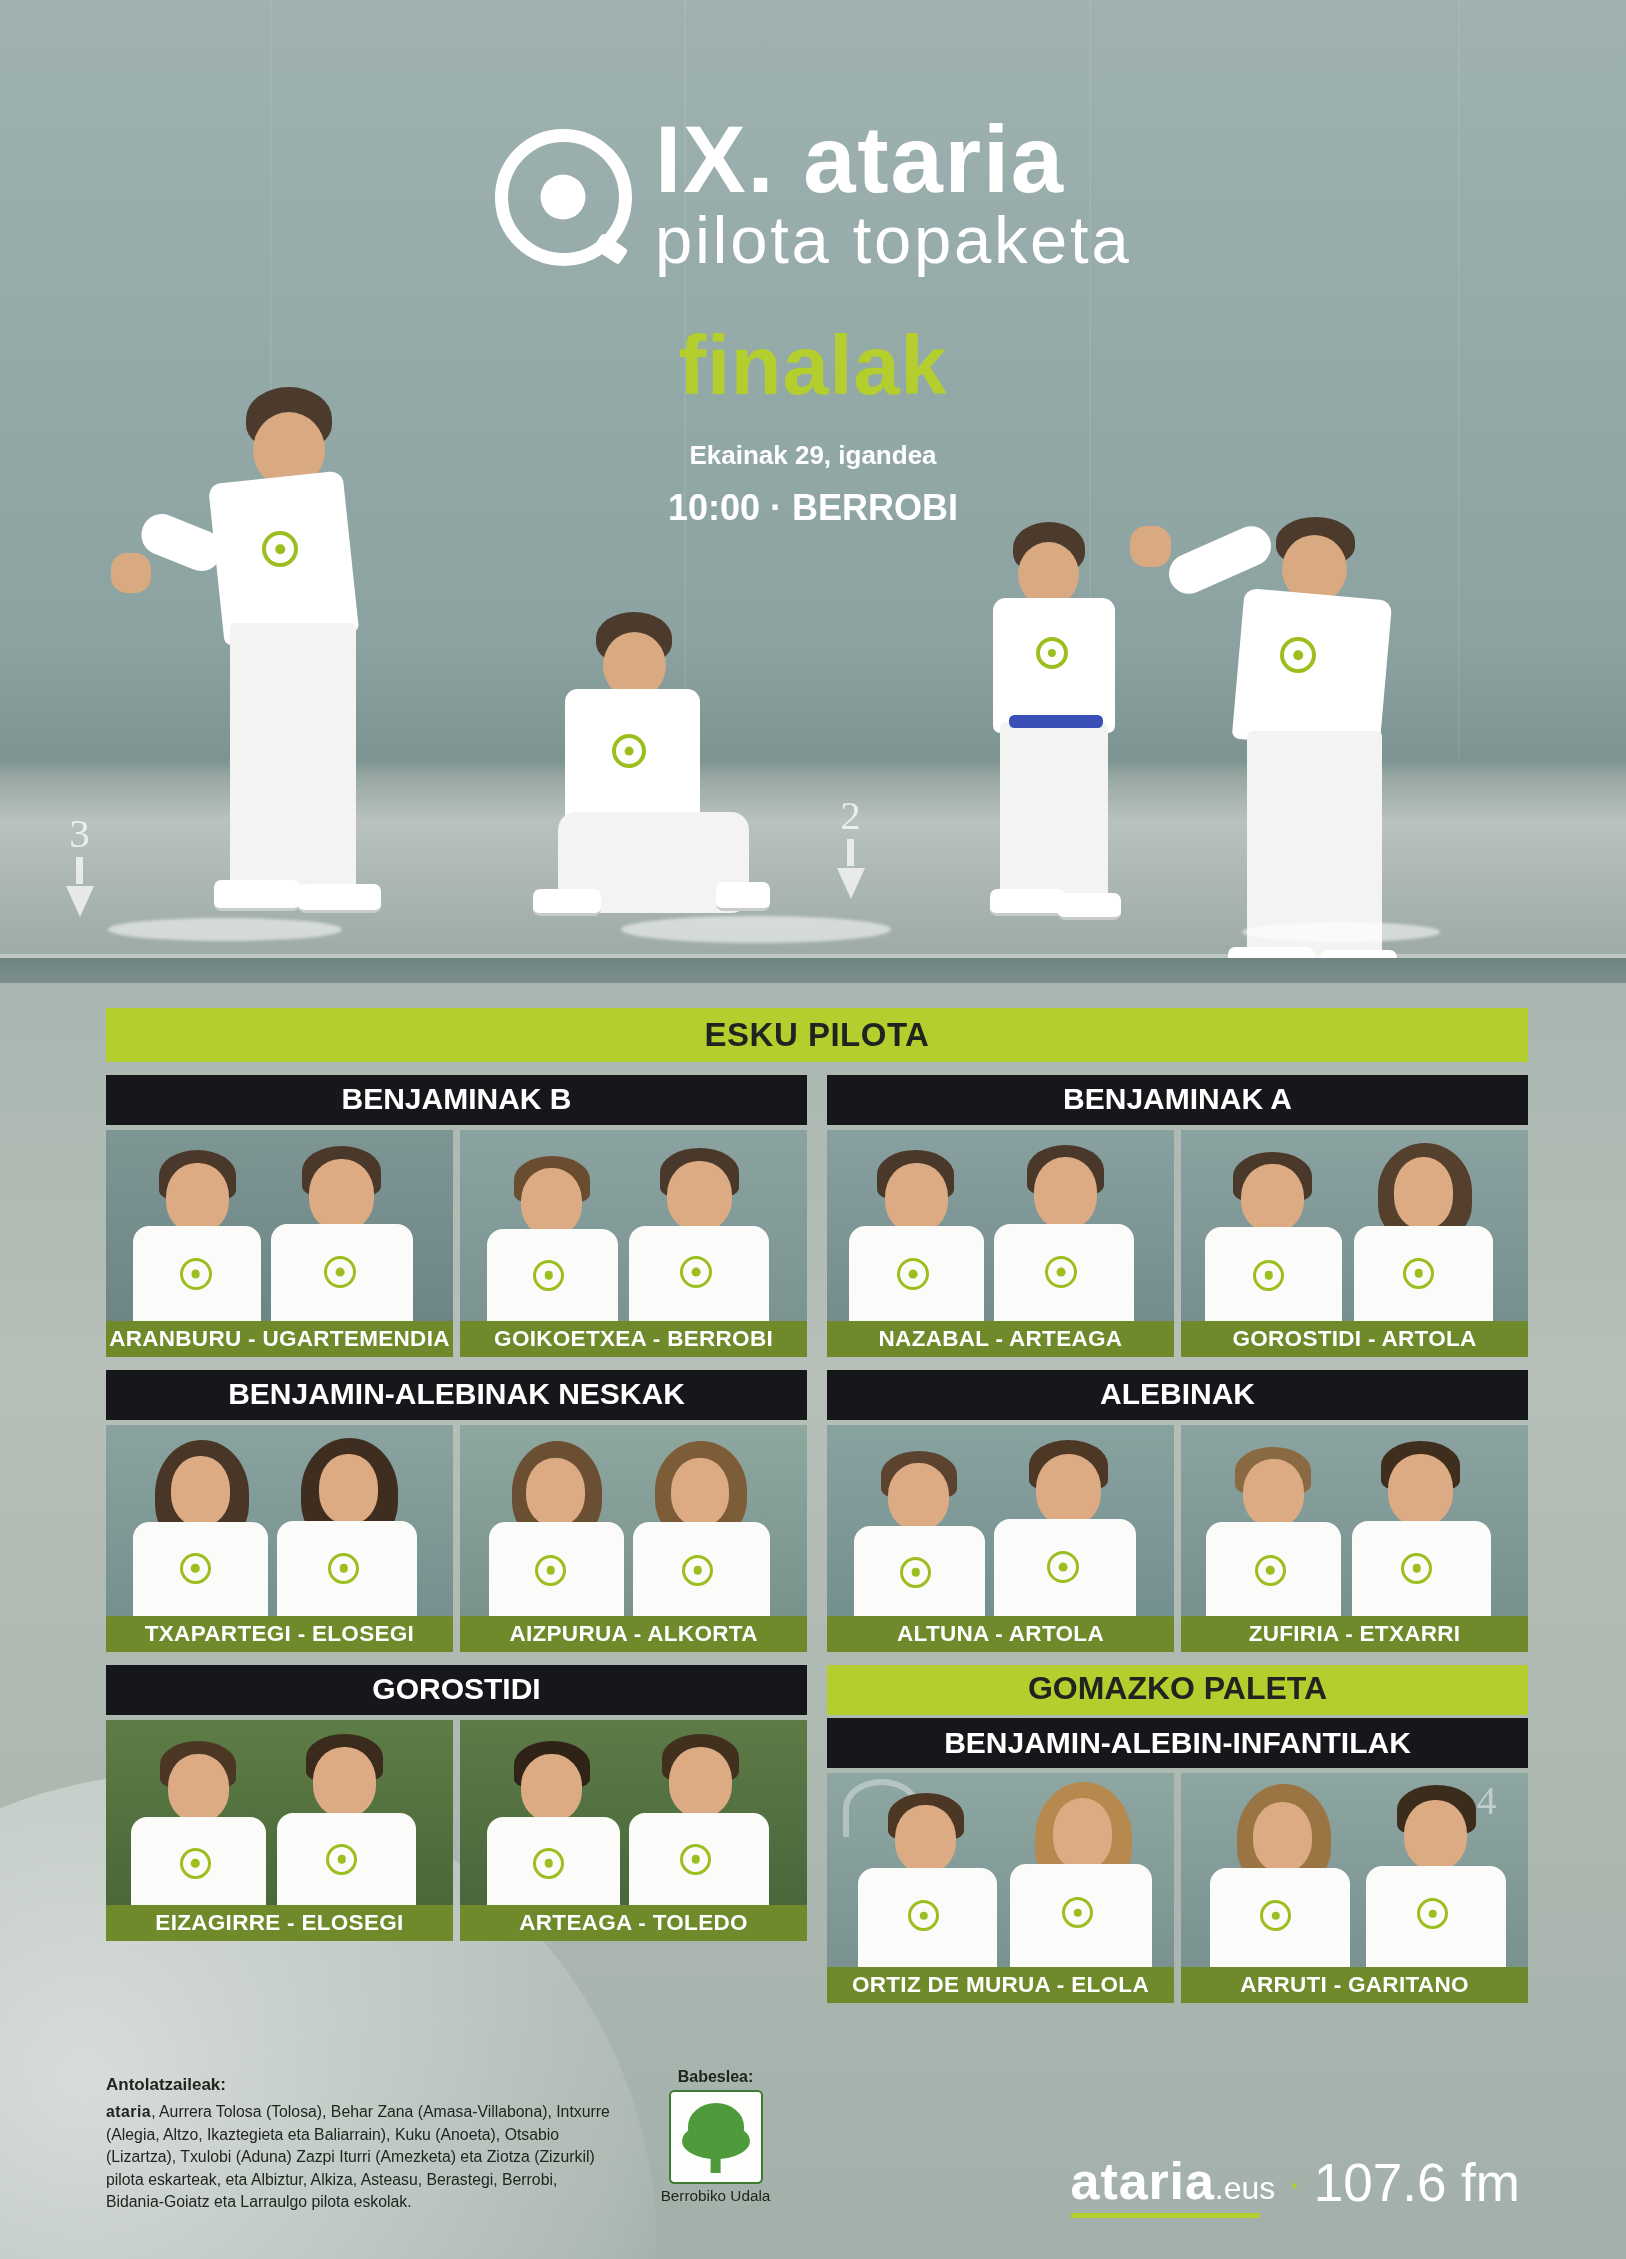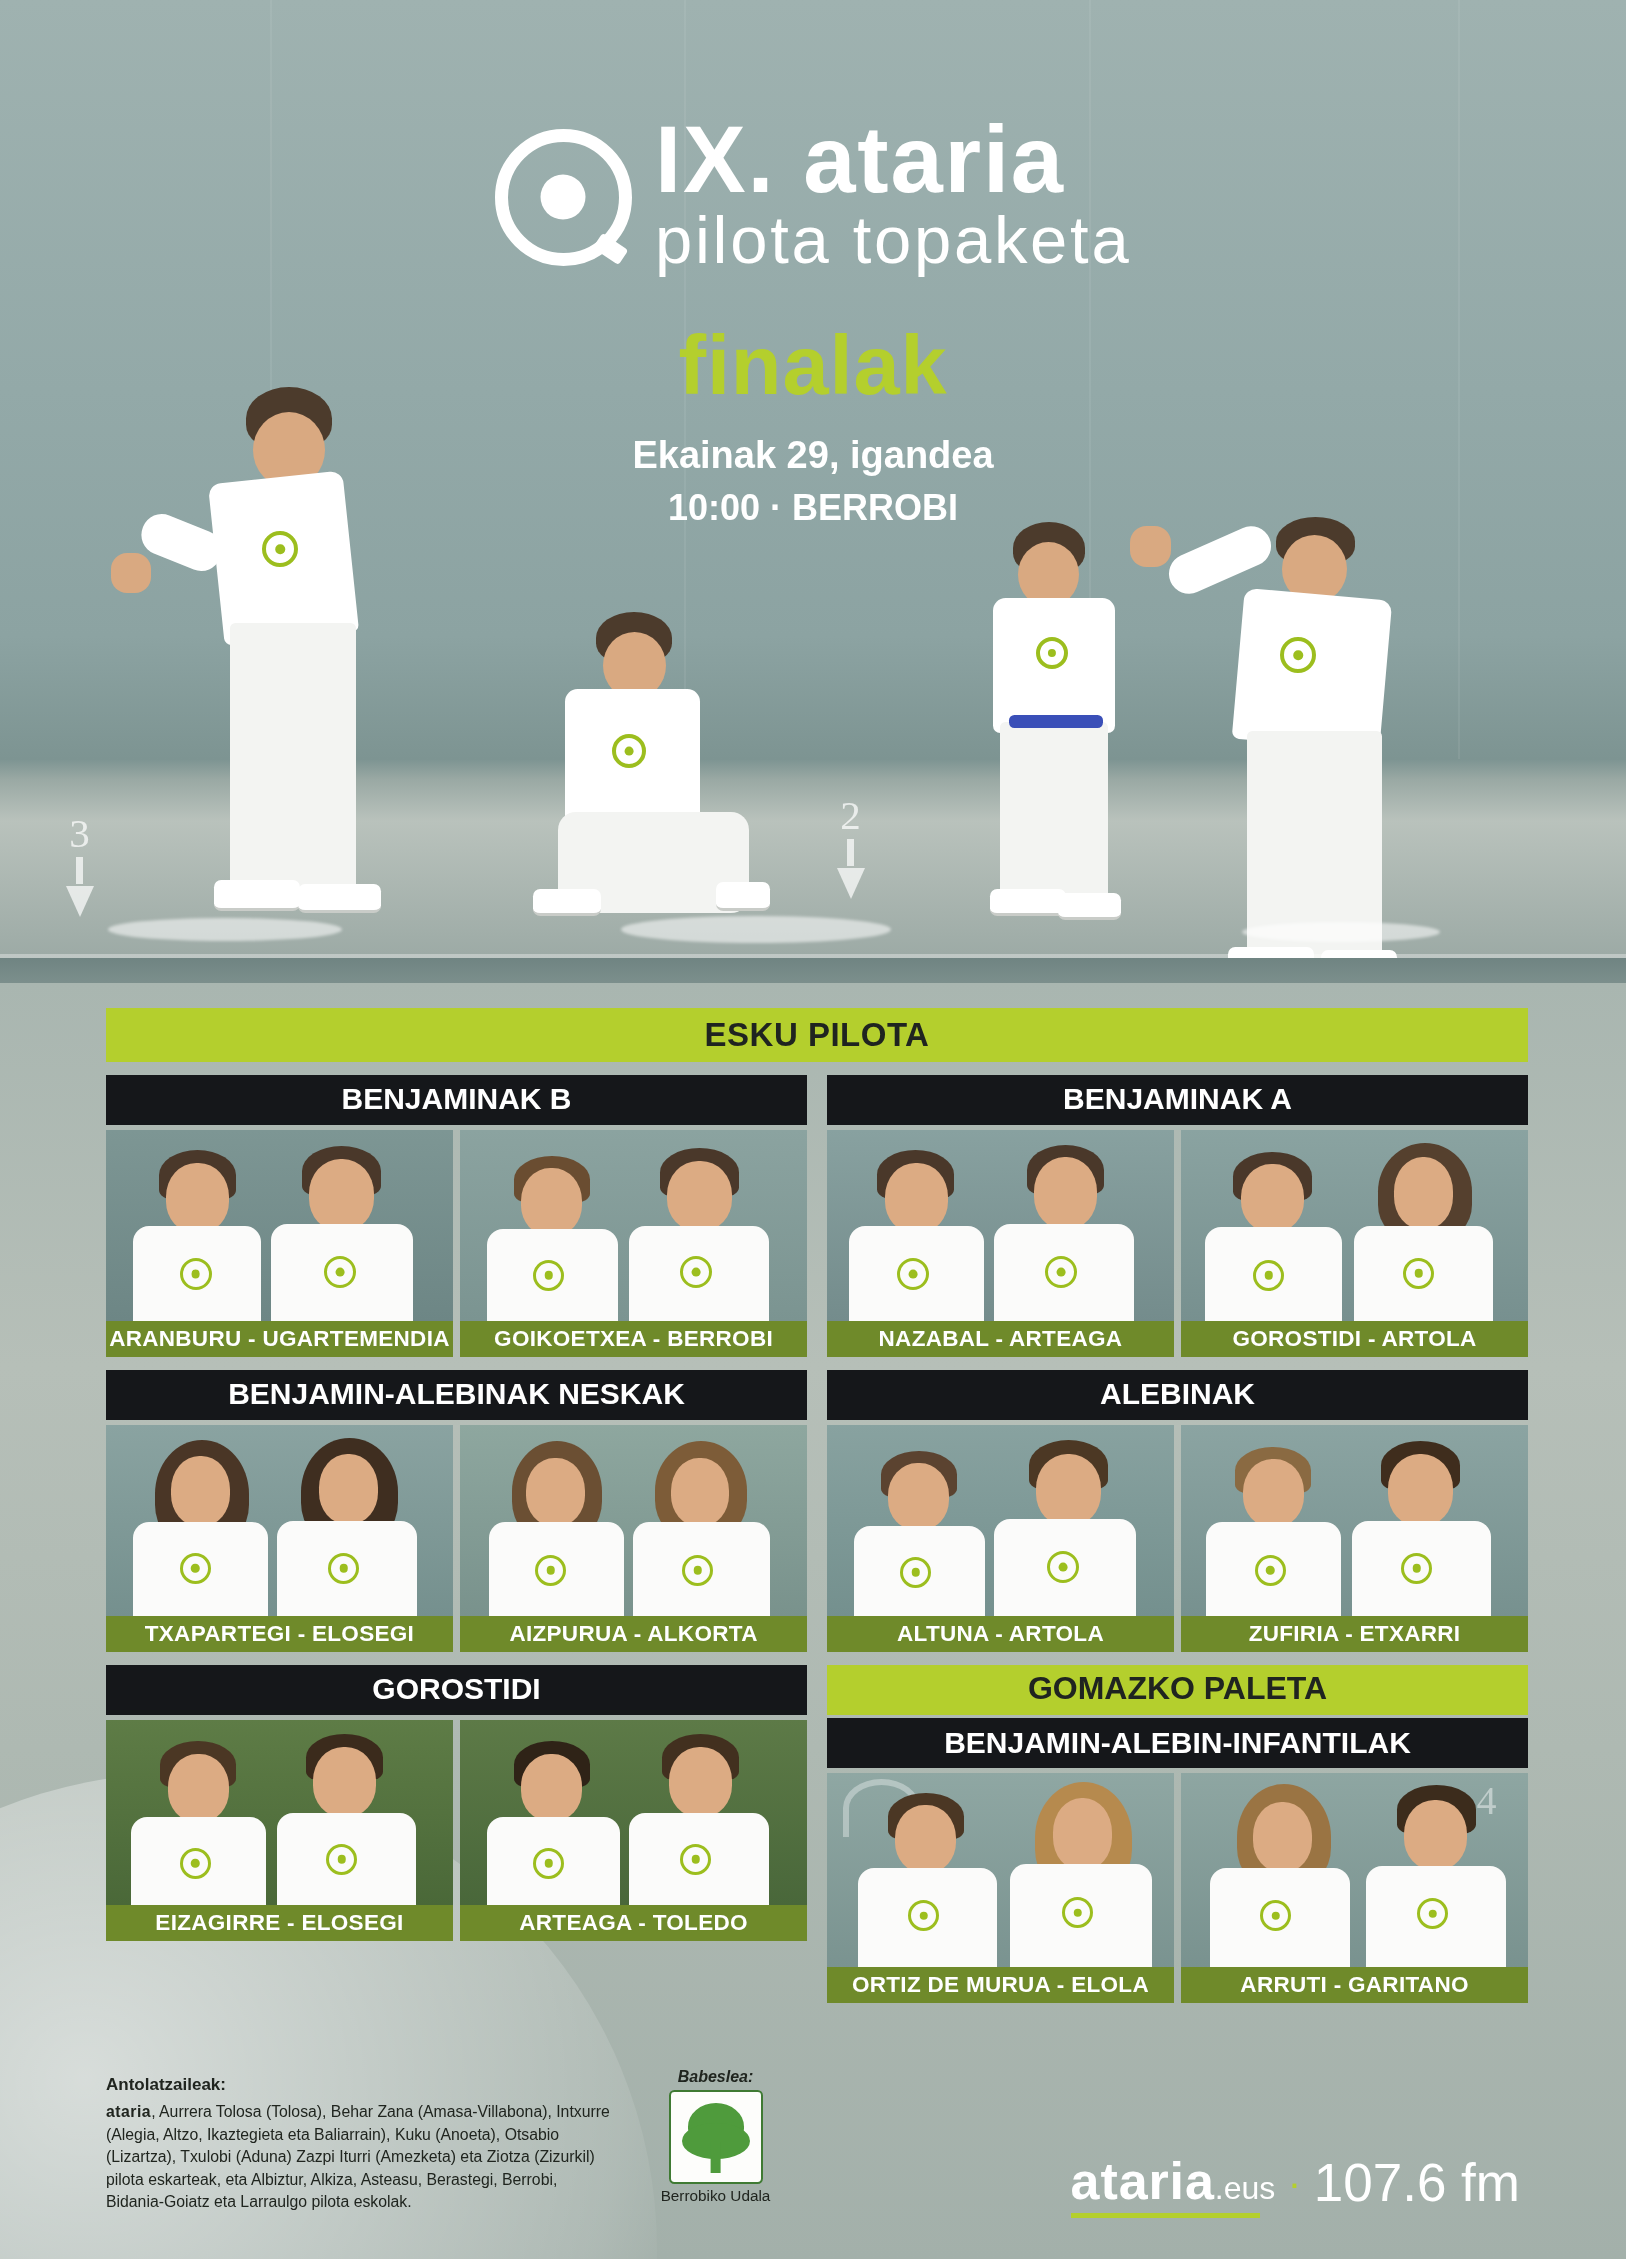--- a/index.html
+++ b/index.html
@@ -122,21 +122,21 @@
     font-size: 67px; line-height: 74px; font-weight: normal;
     letter-spacing: 2.7px;
   }
   .finalak {
     margin-top: 50px;
     font-size: 83px; line-height: 77px; font-weight: bold;
     color: #b4cf2d; letter-spacing: 0.9px;
   }
   .dateline {
     margin-top: 27px;
-    font-size: 38px; line-height: 49px; font-weight: bold; color: #ffffff;
+    font-size: 26px; line-height: 49px; font-weight: bold; color: #ffffff;
   }
   .timeline {
     margin-top: 3.6px;
     font-size: 36px; line-height: 47px; font-weight: bold; color: #ffffff;
   }
 
   
   .lower {
     position: absolute;
     left: 0; top: 983px; width: 1626px; height: 1276px;
@@ -228,21 +228,21 @@
     font-size: 15.8px; line-height: 22.5px; color: #20251f;
   }
   .organisers .ttl { font-weight: bold; font-size: 17px; margin-bottom: 5px; }
   .organisers .ataria-word {
     font-weight: bold; letter-spacing: 0.5px;
   }
   .sponsor {
     position: absolute; left: 630px; top: 7.2px; width: 171px; text-align: center;
     font-size: 15.3px; color: #20251f;
   }
-  .sponsor .ttl { font-weight: bold; font-size: 16px; margin-bottom: 3.6px; font-style: italic; }
+  .sponsor .ttl { font-weight: bold; font-size: 16px; margin-bottom: 3.6px; }
   .treebox {
     width: 94px; height: 94px; margin: 0 auto 3.6px;
     border: 2.7px solid #3f7a33; border-radius: 5.4px; background: #fdfdfb;
     position: relative; overflow: hidden;
   }
   .treebox .crown {
     position: absolute; left: 50%; top: 10.8px; transform: translateX(-50%);
     width: 56px; height: 47px; background: #4f9b3c; border-radius: 50% 50% 46% 46%;
   }
   .treebox .crown2 {

